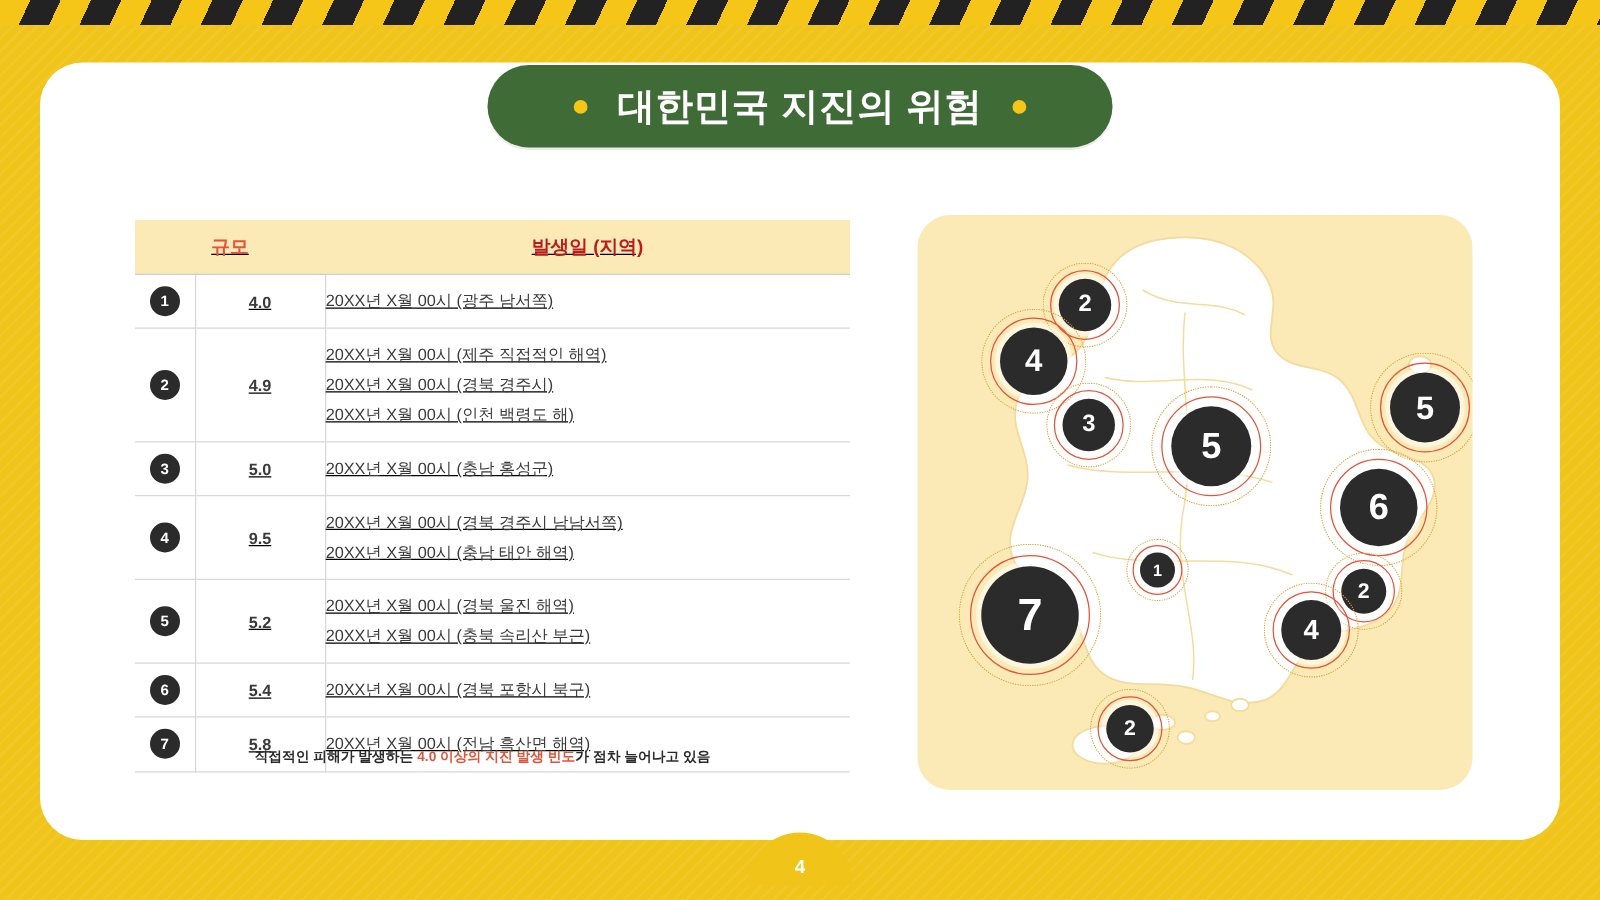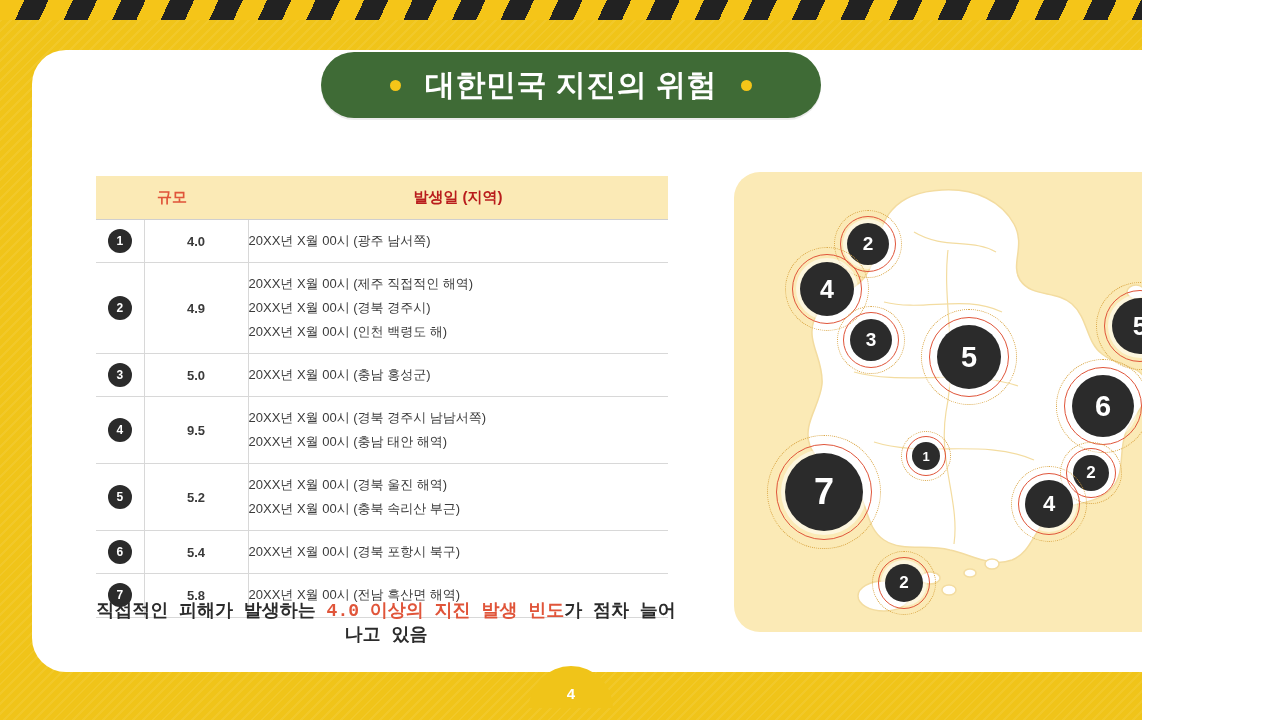--- a/index.html
+++ b/index.html
@@ -3,21 +3,21 @@
 <meta charset="utf-8">
 <style>
   * { box-sizing: border-box; margin: 0; padding: 0; }
   html, body {
     width: 1280px; height: 720px;
     font-family: "Liberation Sans", sans-serif;
     overflow: hidden;
   }
   .slide {
     position: relative;
-    width: 1142px; height: 720px;
+    width: 1280px; height: 720px;
     background: #f0c419;
     background-image:
       repeating-linear-gradient(135deg, rgba(255,255,255,0.07) 0 2px, rgba(255,255,255,0) 2px 7px);
     overflow: hidden;
   }
   
   .hazard {
     position: absolute; top: 0; left: 0; width: 1280px; height: 20px;
     background: #222222;
     background-image: repeating-linear-gradient(115deg,
@@ -53,22 +53,23 @@
     color: #ffffff;
     font-size: 30px;
     font-weight: bold;
     letter-spacing: 0.5px;
     white-space: nowrap;
   }
 
   
   .table-wrap {
     position: absolute;
-    left: 96px; top: 176px;
+    left: 108px; top: 176px;
     width: 572px;
+    text-decoration: underline;
   }
   table.quake {
     border-collapse: collapse;
     width: 572px;
     table-layout: fixed;
   }
   table.quake th {
     background: #fbeab6;
     color: #e0553a;
     font-size: 15px;
@@ -100,24 +101,23 @@
     display: inline-flex; align-items: center; justify-content: center;
     width: 24px; height: 24px; border-radius: 50%;
     background: #2b2b2b; color: #ffffff;
     font-size: 12px; font-weight: bold;
   }
   .footnote {
     position: absolute;
     left: 96px; top: 598px;
     width: 580px;
     text-align: center;
-    font-size: 18px;
+    font-size: 11px;
     font-weight: bold;
     color: #2b2b2b;
-    font-family: Liberation Mono, monospace;
   }
   .footnote .hl { color: #e0553a; }
 
   
   .map-panel {
     position: absolute;
     left: 734px; top: 172px;
     width: 444px; height: 460px;
     background: #fbeab6;
     border-radius: 26px;

